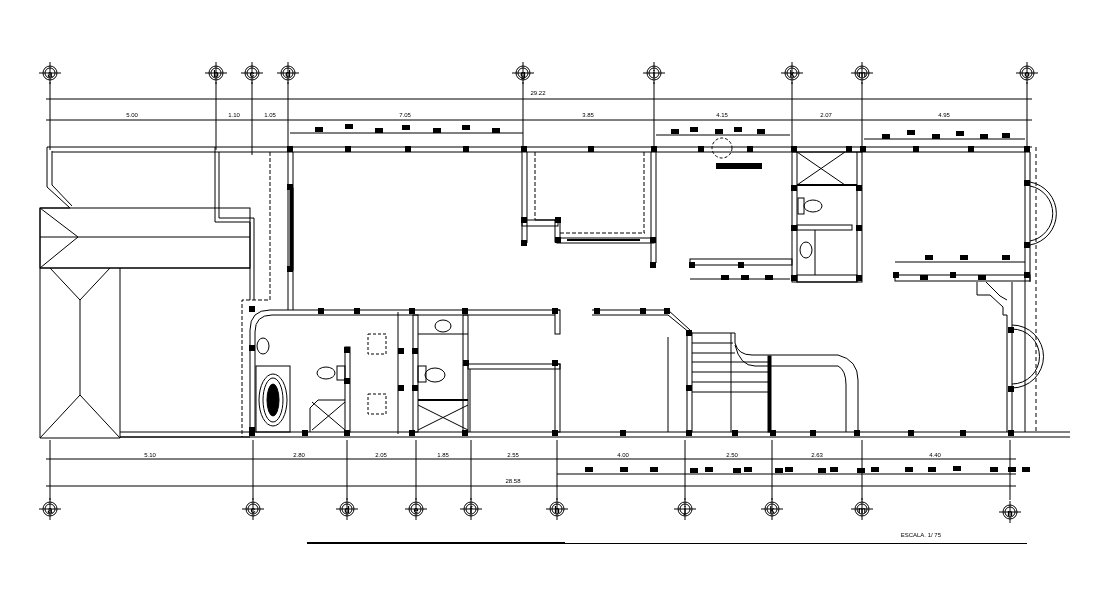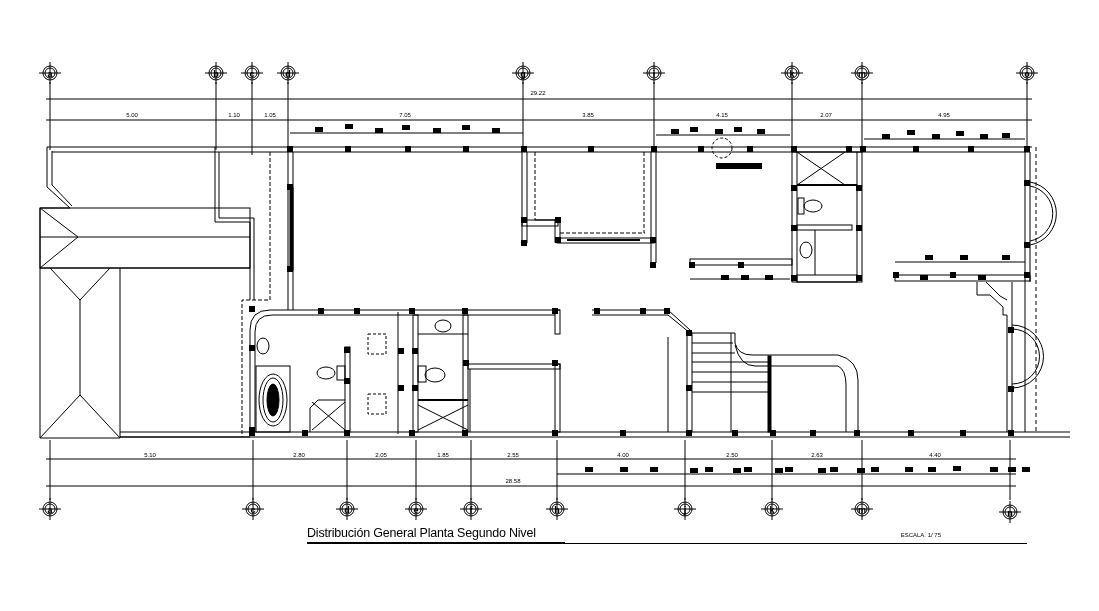--- a/index.html
+++ b/index.html
@@ -472,17 +472,16 @@
       <text x="513" y="457" class="dim-text" text-anchor="middle">2.55</text>
       <text x="623" y="457" class="dim-text" text-anchor="middle">4.00</text>
       <text x="732" y="457" class="dim-text" text-anchor="middle">2.50</text>
       <text x="817" y="457" class="dim-text" text-anchor="middle">2.63</text>
       <text x="935" y="457" class="dim-text" text-anchor="middle">4.40</text>
       <text x="513" y="483" class="dim-text" text-anchor="middle">28.58</text>
     </g>
 </svg>
 
 <div class="title-block">
-  <span class="title-text">Distribución General Planta Segundo Nivel</span>
   <div class="title-underline"></div>
   <div class="title-rule"></div>
   <span class="scale-text">ESCALA. 1/ 75</span>
 </div>
 
 </body></html>

